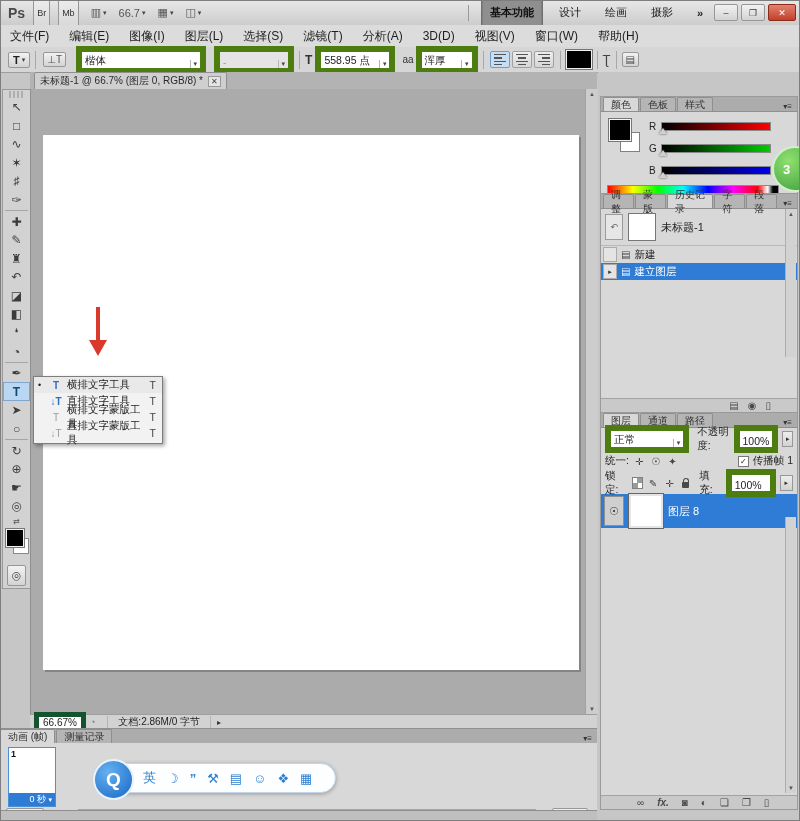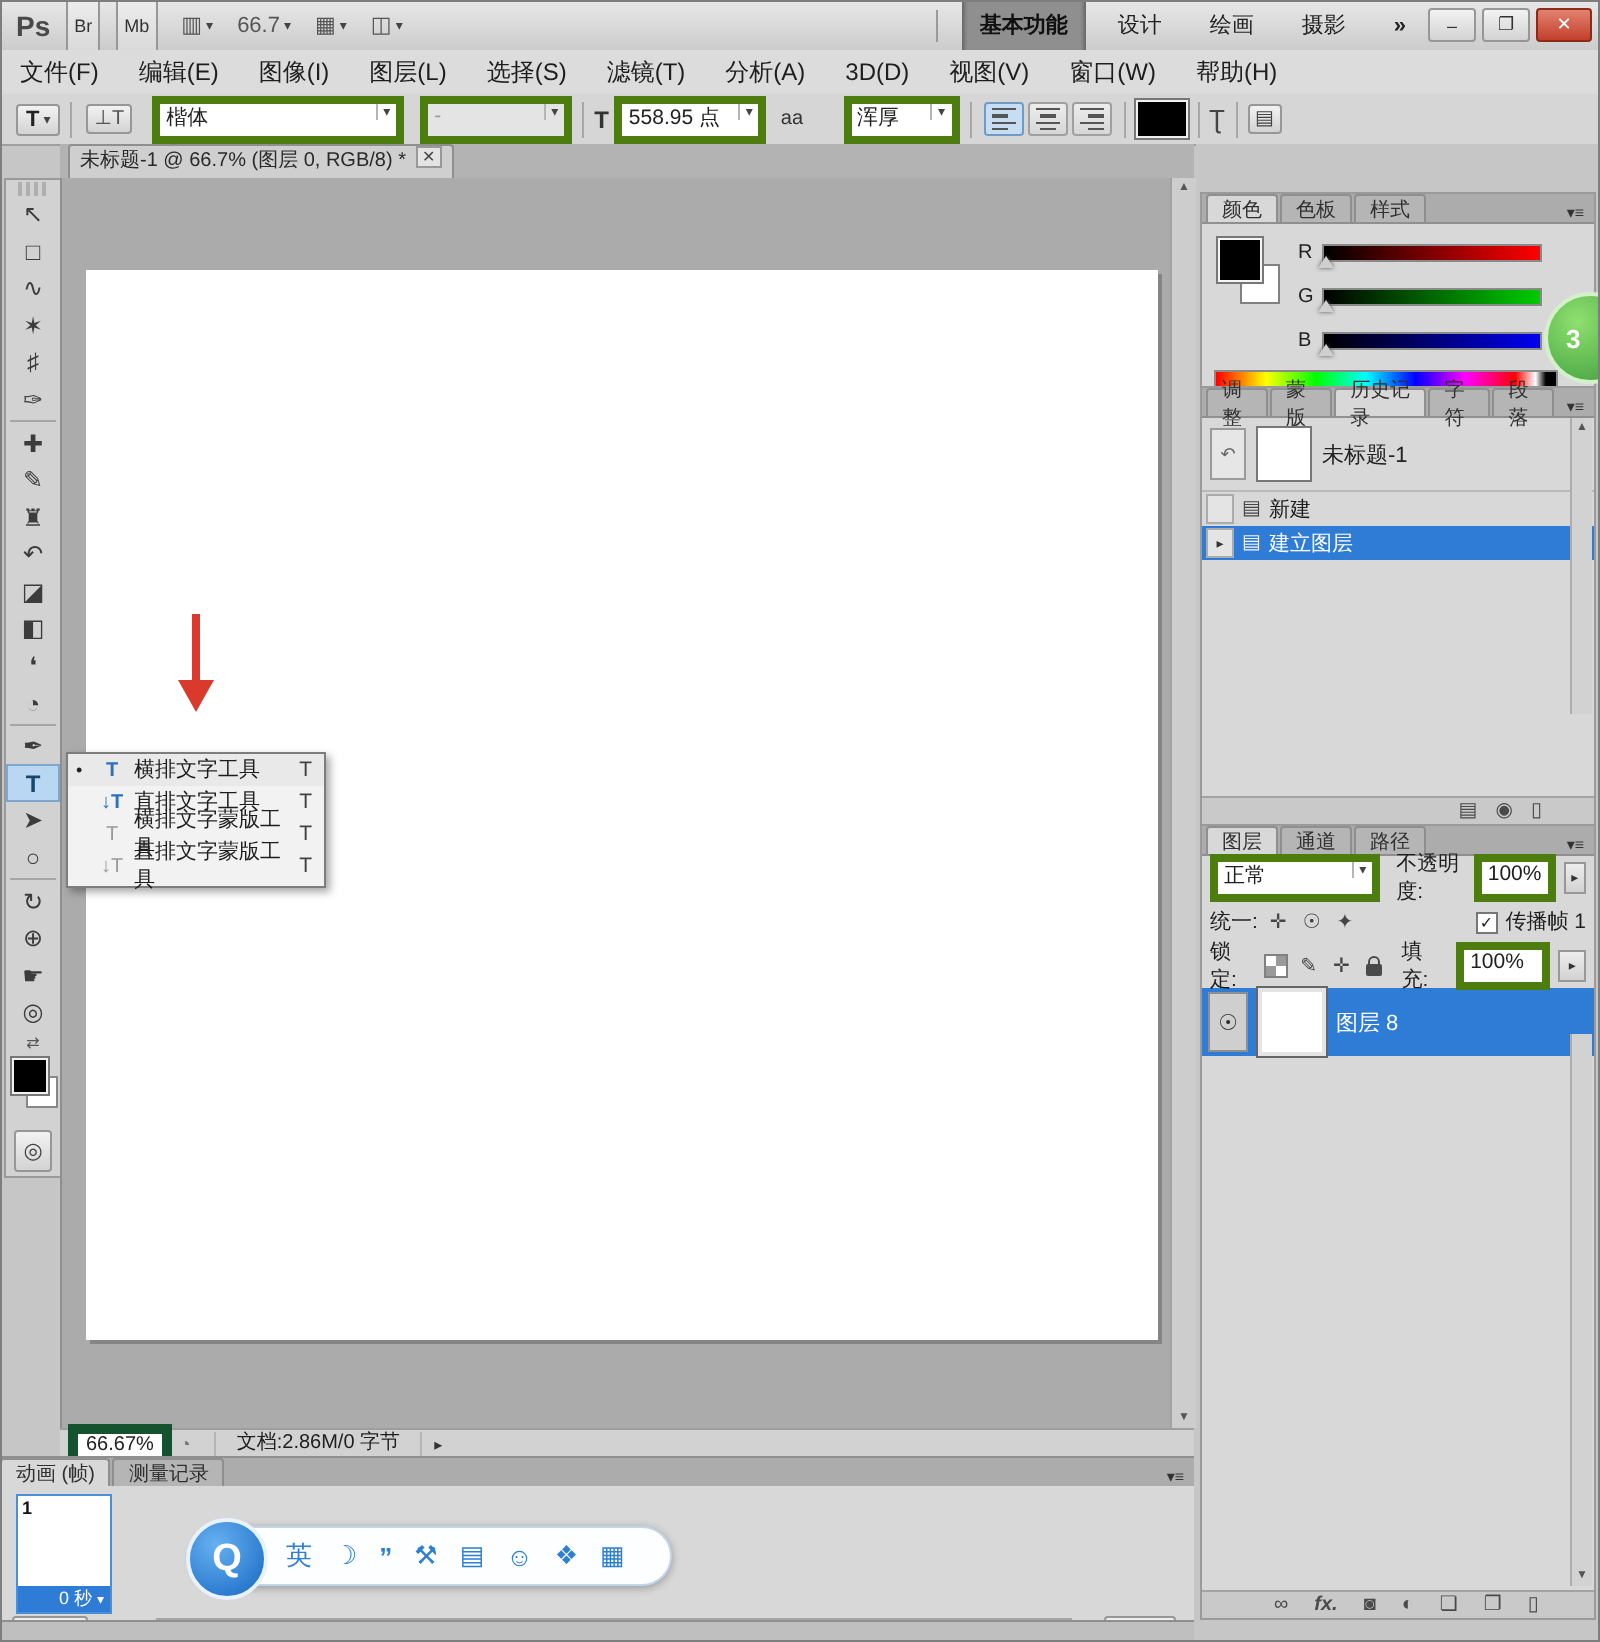--- a/index.html
+++ b/index.html
@@ -17,29 +17,29 @@
   .wsbtn{font-size:11px;padding:16px 8px;margin-left:8px;color:#222}
   .wsbtn.on{background:#8F8F8F;border:1px solid #6E6E6E;border-radius:2px;box-shadow:inset 0 1px 2px rgba(0,0,0,.35);font-weight:bold;color:#101010}
   .winbtn{width:22px;height:15px;margin-left:3px;font-size:9px;display:flex;align-items:center;justify-content:center;color:#333}
   .winbtn.close{background:linear-gradient(#E2826F,#C2402C);border-color:#8E2A1A;color:#FFF;width:26px;font-weight:bold}
   
   #menubar{left:0;top:25px;width:800px;height:22px;background:#DCDCDC;border-bottom:1px solid #A5A5A5;display:flex;align-items:center}
   .menu{padding:0 10px;font-size:12px;color:#1E1E1E;height:100%;display:flex;align-items:center}
   
   #optionsbar{left:0;top:47px;width:800px;height:25px;background:#D6D6D6;border-bottom:1px solid #9E9E9E;display:flex;align-items:center}
   .vsep{width:1px;height:18px;background:#A8A8A8;margin:0 5px}
-  .ddl{background:#FFF;border:4px solid #4d7c0f;height:16px;display:flex;align-items:flex-start;justify-content:space-between;padding:0 3px;font-size:10.5px}
+  .ddl{background:#FFF;border:6px solid #4d7c0f;height:16px;display:flex;align-items:flex-end;justify-content:space-between;padding:0 3px;font-size:10.5px}
   .ddl .dar{border-left:1px solid #B5B5B5;padding-left:3px;margin-left:4px}
   .ddl.dis{background:#E4E4E4;color:#9A9A9A}
   .alignbtn{width:20px;height:17px;margin:0 1px;display:flex;flex-direction:column;justify-content:center;gap:2px;padding:2px 3px;box-sizing:border-box;background:linear-gradient(#EDEDED,#D6D6D6);border:1px solid #A0A0A0;border-radius:2px}
   .alignbtn.on{background:#C6DDF2;border-color:#6F9CC6}
   .alignbtn i{display:block;height:2px;background:#555}
   
   #tabstrip{left:30px;top:72px;width:567px;height:17px;background:#B3B3B3;border-bottom:1px solid #8F8F8F;display:flex;align-items:flex-end}
-  #doctab{height:16px;background:#CFCFCF;border:1px solid #8F8F8F;border-bottom:none;display:flex;align-items:flex-start;padding:0 5px;font-size:10px;color:#2A2A2A;margin-left:4px;border-radius:2px 2px 0 0}
+  #doctab{height:16px;background:#CFCFCF;border:1px solid #8F8F8F;border-bottom:none;display:flex;align-items:center;padding:0 5px;font-size:10px;color:#2A2A2A;margin-left:4px;border-radius:2px 2px 0 0}
   #doctab .x{margin-left:5px;font-size:8px;border:1px solid #999;background:#E4E4E4;padding:0 2px;color:#444}
   
   #toolbar{left:2px;top:89px;width:27px;height:498px;background:#D2D2D2;border:1px solid #9A9A9A;display:flex;flex-direction:column;align-items:stretch}
   .grip{height:7px;background:repeating-linear-gradient(90deg,#AFAFAF 0 2px,#D2D2D2 2px 4px);margin:1px 6px 0 6px}
   .tool{height:19px;display:flex;align-items:center;justify-content:center;font-size:12px;color:#3C3C3C;position:relative}
   .tool.sel{background:#B9D7F2;border:1px solid #7FA6CC;box-sizing:border-box;color:#16476F;font-weight:bold}
   .tooldiv{height:1px;background:#A5A5A5;margin:1px 2px}
   .fgbgmini{height:12px;display:flex;align-items:center;justify-content:center;font-size:8px;color:#555}
   .fgbgbig{height:36px;position:relative}
   .fgsw{position:absolute;left:3px;top:2px;width:16px;height:16px;background:#000;border:1px solid #F2F2F2;outline:1px solid #777}
@@ -190,21 +190,21 @@
       <span>-</span>
       <span class="dar">▾</span>
     </span>
   <span class="vsep"></span>
   <span style="font-weight:bold;font-size:12px;color:#333">T</span>
   <span class="ddl" style="width:62px;margin-left:3px">
       <span>558.95 点</span>
       <span class="dar">▾</span>
     </span>
   <span style="font-weight:normal;font-size:10px;color:#333;margin-left:7px">aa</span>
-  <span class="ddl" style="width:44px;margin-left:20px">
+  <span class="ddl" style="width:44px;margin-left:2px">
       <span>浑厚</span>
       <span class="dar">▾</span>
     </span>
   <span class="vsep"></span>
   <span class="alignbtn on">
       <i style="width:12px"></i>
       <i style="width:8px"></i>
       <i style="width:12px"></i>
       <i style="width:8px"></i>
     </span>

